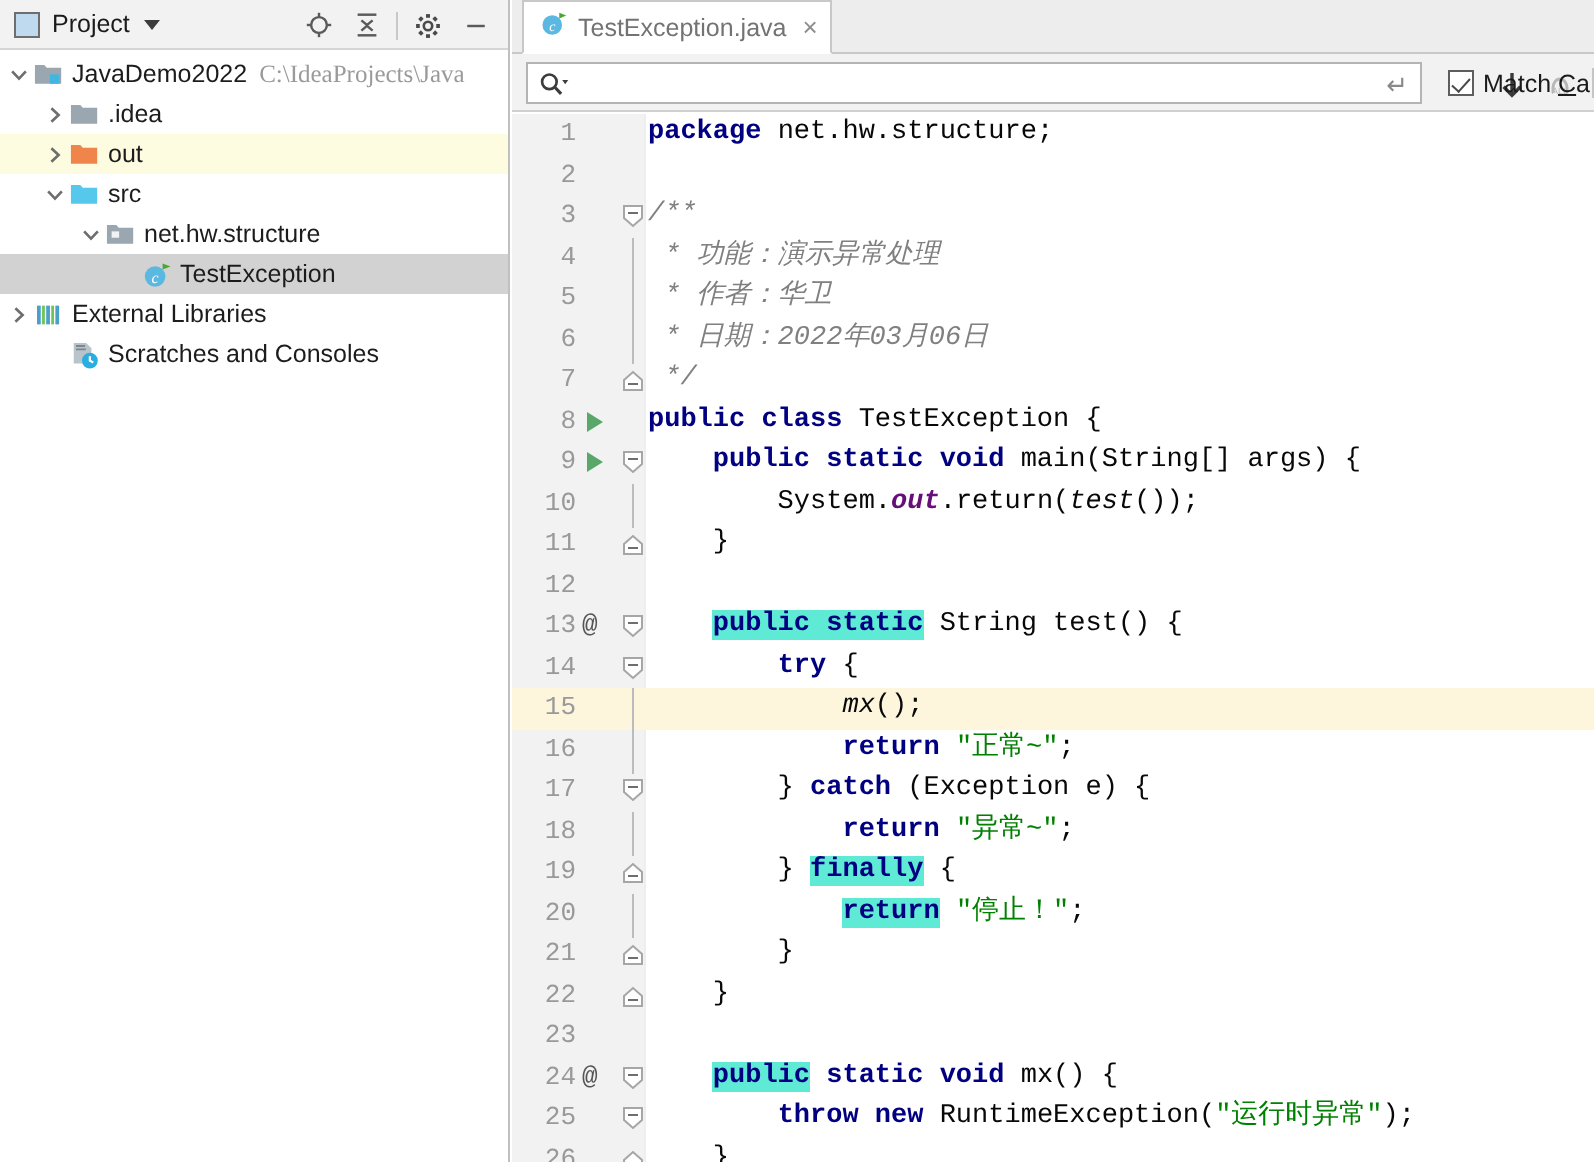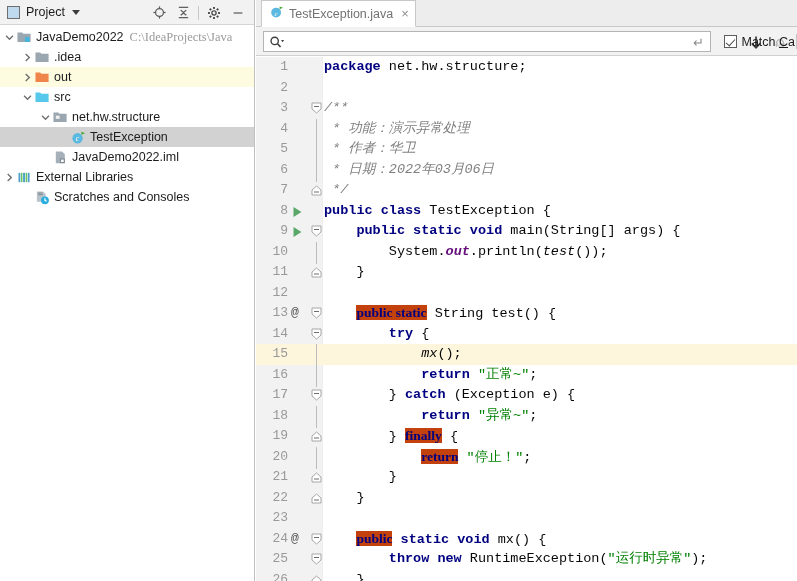--- a/index.html
+++ b/index.html
@@ -185,21 +185,21 @@
     padding-left: 1px;
   }
 
   
   .kw   { color: #000080; font-weight: bold; }
   .plain{ color: #080808; }
   .str  { color: #008000; }
   .cmt  { color: #808080; font-style: italic; }
   .fieldi { color: #660e7a; font-weight: bold; font-style: italic; }
   .mcall { color: #080808; font-style: italic; }
-  .hl   { background: #c2410c; font-family: Liberation Serif, serif; }
+  .hl   { background: #5eead4; }
 </style>
 </head>
 <body>
 
 <div id="app">
 
   <div id="project-panel">
 
     <div id="project-toolbar">
       <div class="pt-left">
@@ -329,32 +329,20 @@
           <span class="tico">
             <svg width="15" height="15" viewBox="0 0 16 16">
               <circle cx="7" cy="8.8" r="5.5" fill="#5bb8e0"></circle>
               <text x="7" y="12.2" font-size="8.5" font-family="Liberation Serif, serif" font-style="italic" fill="#ffffff" text-anchor="middle">c</text>
               <path d="M11 1.8 L15.2 3.4 L11 5 Z" fill="#4aa832"></path>
             </svg>
           </span>
           <span class="tlabel">TestException</span>
         </div>
         <div class="tree-row">
-          <span style="display: inline-block; width: 39px; flex: 0 0 auto;"></span>
-          <span class="arrow"></span>
-          <span class="tico">
-            <svg width="15" height="15" viewBox="0 0 16 16">
-              <path d="M3 1.6 L9.6 1.6 L12.6 4.6 L12.6 14 L3 14 Z" fill="#a5b0b8"></path>
-              <rect x="7.4" y="9" width="5.2" height="5" fill="#7f8a92"></rect>
-              <rect x="8.6" y="10.2" width="2.8" height="2.6" fill="#ffffff"></rect>
-            </svg>
-          </span>
-          <span class="tlabel">JavaDemo2022.iml</span>
-        </div>
-        <div class="tree-row">
           <span style="display: inline-block; width: 3px; flex: 0 0 auto;"></span>
           <span class="arrow">
             <svg width="9" height="9" viewBox="0 0 10 10">
               <polyline points="3,1.2 7,5 3,8.8" fill="none" stroke="#6e6e6e" stroke-width="1.5"></polyline>
             </svg>
           </span>
           <span class="tico">
             <svg width="15" height="15" viewBox="0 0 16 16">
               <rect x="1.6" y="3" width="2" height="10" fill="#4aa0c8"></rect>
               <rect x="4.3" y="3" width="1.5" height="10" fill="#6ec45a"></rect>
@@ -467,21 +455,21 @@
                 <polygon points="1.5,1 9.5,6 1.5,11" fill="#59a869"></polygon>
               </svg></span><span class="code-text"><span class="kw">public class</span><span class="plain"> TestException {</span></span></div>
           <div class="code-line"><span class="ln">9</span><span class="runmark"><svg width="11" height="12" viewBox="0 0 11 12">
                 <polygon points="1.5,1 9.5,6 1.5,11" fill="#59a869"></polygon>
               </svg></span><span class="foldmark"><svg width="11" height="13" viewBox="0 0 11 13">
                 <path d="M1 1 L10 1 L10 7 L5.5 11 L1 7 Z" fill="#ffffff" stroke="#a6a6a6" stroke-width="1"></path>
                 <line x1="3" y1="4.5" x2="8" y2="4.5" stroke="#6e6e6e" stroke-width="1"></line>
               </svg></span><span class="code-text"><span class="plain">    </span><span class="kw">public static void</span><span class="plain"> main(String[] args) {</span></span></div>
           <div class="code-line"><span class="ln">10</span><span class="foldmark" style="top: 0px;"><svg width="11" height="22" viewBox="0 0 11 22">
                 <line x1="5.5" y1="-2" x2="5.5" y2="22" stroke="#bcbcbc" stroke-width="1"></line>
-              </svg></span><span class="code-text"><span class="plain">        System.</span><span class="fieldi">out</span><span class="plain">.println(</span><span class="mcall">test</span><span class="plain">());</span></span></div>
+              </svg></span><span class="code-text"><span class="plain">        System.</span><span class="fieldi">out</span><span class="plain">.return(</span><span class="mcall">test</span><span class="plain">());</span></span></div>
           <div class="code-line"><span class="ln">11</span><span class="foldmark"><svg width="11" height="13" viewBox="0 0 11 13">
                 <path d="M1 6 L5.5 2 L10 6 L10 11 L1 11 Z" fill="#ffffff" stroke="#a6a6a6" stroke-width="1"></path>
                 <line x1="3" y1="8" x2="8" y2="8" stroke="#6e6e6e" stroke-width="1"></line>
               </svg></span><span class="code-text"><span class="plain">    }</span></span></div>
           <div class="code-line"><span class="ln">12</span><span class="code-text"></span></div>
           <div class="code-line"><span class="ln">13</span><span class="atmark">@</span><span class="foldmark"><svg width="11" height="13" viewBox="0 0 11 13">
                 <path d="M1 1 L10 1 L10 7 L5.5 11 L1 7 Z" fill="#ffffff" stroke="#a6a6a6" stroke-width="1"></path>
                 <line x1="3" y1="4.5" x2="8" y2="4.5" stroke="#6e6e6e" stroke-width="1"></line>
               </svg></span><span class="code-text"><span class="plain">    </span><span class="kw hl">public static</span><span class="plain"> String test() {</span></span></div>
           <div class="code-line"><span class="ln">14</span><span class="foldmark"><svg width="11" height="13" viewBox="0 0 11 13">

